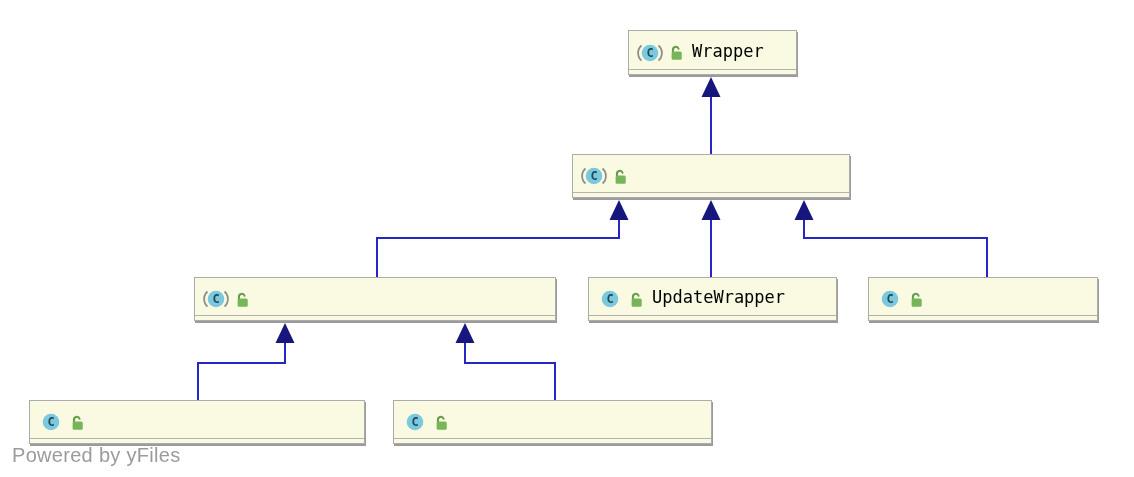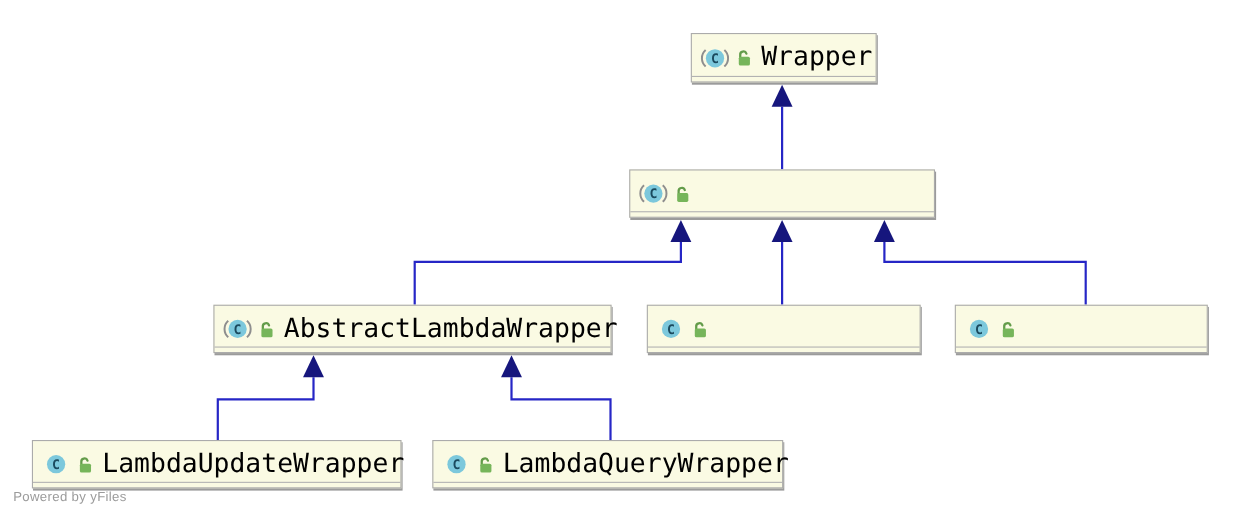--- a/index.html
+++ b/index.html
@@ -43,32 +43,32 @@
   }
   .node .icons {
     display: flex;
     align-items: center;
     gap: 5px;
     flex: 0 0 auto;
   }
   .node .label {
     margin-left: 8px;
     font-family: "DejaVu Sans Mono", monospace;
-    font-size: 24px;
+    font-size: 17px;
     color: #000000;
     white-space: nowrap;
     line-height: 1;
     padding-bottom: 3px;
   }
   #watermark {
     position: absolute;
     left: 12px;
     top: 444px;
     font-family: "Liberation Sans", sans-serif;
-    font-size: 12px;
+    font-size: 20px;
     color: #9b9b9b;
     letter-spacing: 0.3px;
   }
 </style>
 </head>
 <body>
 
 <div id="canvas">
   <svg id="edges-layer" viewBox="0 0 1134 477" xmlns="http://www.w3.org/2000/svg">
       <g>
@@ -132,33 +132,33 @@
             <path d="M5.5,2.5 A10,10 0 0 0 5.5,17.5" fill="none" stroke="#8e8e8e" stroke-width="1.8"></path>
             <path d="M22.5,2.5 A10,10 0 0 1 22.5,17.5" fill="none" stroke="#8e8e8e" stroke-width="1.8"></path>
             <circle cx="14" cy="10" r="8.3" fill="#7cc8dc"></circle>
             <text x="14" y="14.3" text-anchor="middle" font-family="DejaVu Sans Mono, monospace" font-size="12" font-weight="bold" fill="#1b4a5e">C</text>
           </svg>
           <svg width="15" height="17" viewBox="0 0 16 18" xmlns="http://www.w3.org/2000/svg">
             <path d="M4.2,8.6 V6.4 A3.1,3.1 0 0 1 10.2,5.0" fill="none" stroke="#639c4a" stroke-width="2.2" stroke-linecap="round"></path>
             <rect x="2.8" y="8" width="10.8" height="8.6" rx="1.6" fill="#76b55a"></rect>
           </svg>
         </span>
-        <span class="label">AbstractLambdaWrapper</span>
       </div>
       <div class="node" style="left: 588px; top: 277px; width: 249px; height: 44px;">
         <span class="icons">
           <svg width="28" height="20" viewBox="0 0 28 20" xmlns="http://www.w3.org/2000/svg">
             <circle cx="14" cy="10" r="8.3" fill="#7cc8dc"></circle>
             <text x="14" y="14.3" text-anchor="middle" font-family="DejaVu Sans Mono, monospace" font-size="12" font-weight="bold" fill="#1b4a5e">C</text>
           </svg>
           <svg width="15" height="17" viewBox="0 0 16 18" xmlns="http://www.w3.org/2000/svg">
             <path d="M4.2,8.6 V6.4 A3.1,3.1 0 0 1 10.2,5.0" fill="none" stroke="#639c4a" stroke-width="2.2" stroke-linecap="round"></path>
             <rect x="2.8" y="8" width="10.8" height="8.6" rx="1.6" fill="#76b55a"></rect>
           </svg>
         </span>
+        <span class="label">UpdateWrapper</span>
       </div>
       <div class="node" style="left: 868px; top: 277px; width: 230px; height: 44px;">
         <span class="icons">
           <svg width="28" height="20" viewBox="0 0 28 20" xmlns="http://www.w3.org/2000/svg">
             <circle cx="14" cy="10" r="8.3" fill="#7cc8dc"></circle>
             <text x="14" y="14.3" text-anchor="middle" font-family="DejaVu Sans Mono, monospace" font-size="12" font-weight="bold" fill="#1b4a5e">C</text>
           </svg>
           <svg width="15" height="17" viewBox="0 0 16 18" xmlns="http://www.w3.org/2000/svg">
             <path d="M4.2,8.6 V6.4 A3.1,3.1 0 0 1 10.2,5.0" fill="none" stroke="#639c4a" stroke-width="2.2" stroke-linecap="round"></path>
             <rect x="2.8" y="8" width="10.8" height="8.6" rx="1.6" fill="#76b55a"></rect>
@@ -169,30 +169,28 @@
         <span class="icons">
           <svg width="28" height="20" viewBox="0 0 28 20" xmlns="http://www.w3.org/2000/svg">
             <circle cx="14" cy="10" r="8.3" fill="#7cc8dc"></circle>
             <text x="14" y="14.3" text-anchor="middle" font-family="DejaVu Sans Mono, monospace" font-size="12" font-weight="bold" fill="#1b4a5e">C</text>
           </svg>
           <svg width="15" height="17" viewBox="0 0 16 18" xmlns="http://www.w3.org/2000/svg">
             <path d="M4.2,8.6 V6.4 A3.1,3.1 0 0 1 10.2,5.0" fill="none" stroke="#639c4a" stroke-width="2.2" stroke-linecap="round"></path>
             <rect x="2.8" y="8" width="10.8" height="8.6" rx="1.6" fill="#76b55a"></rect>
           </svg>
         </span>
-        <span class="label">LambdaUpdateWrapper</span>
       </div>
       <div class="node" style="left: 393px; top: 400px; width: 319px; height: 44px;">
         <span class="icons">
           <svg width="28" height="20" viewBox="0 0 28 20" xmlns="http://www.w3.org/2000/svg">
             <circle cx="14" cy="10" r="8.3" fill="#7cc8dc"></circle>
             <text x="14" y="14.3" text-anchor="middle" font-family="DejaVu Sans Mono, monospace" font-size="12" font-weight="bold" fill="#1b4a5e">C</text>
           </svg>
           <svg width="15" height="17" viewBox="0 0 16 18" xmlns="http://www.w3.org/2000/svg">
             <path d="M4.2,8.6 V6.4 A3.1,3.1 0 0 1 10.2,5.0" fill="none" stroke="#639c4a" stroke-width="2.2" stroke-linecap="round"></path>
             <rect x="2.8" y="8" width="10.8" height="8.6" rx="1.6" fill="#76b55a"></rect>
           </svg>
         </span>
-        <span class="label">LambdaQueryWrapper</span>
       </div>
     </div>
   <div id="watermark">Powered by yFiles</div>
 </div>
 
 </body></html>

